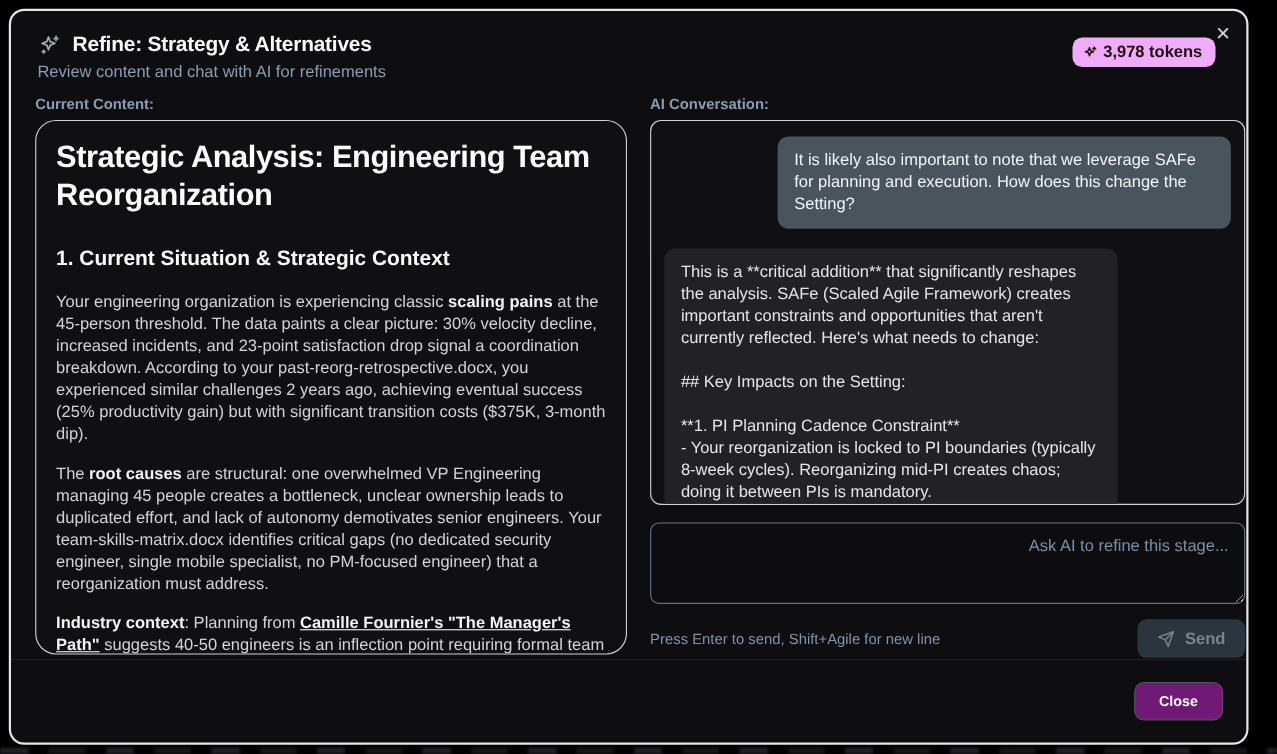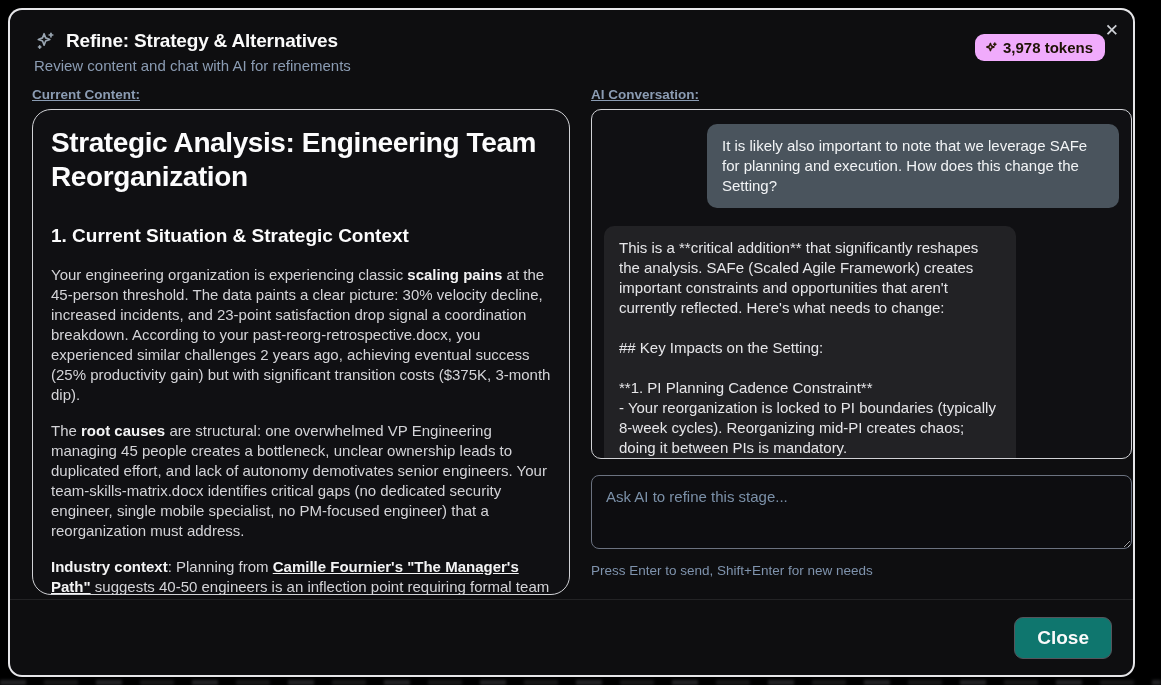--- a/index.html
+++ b/index.html
@@ -20,21 +20,21 @@
            font-size:15px; font-weight:700; padding:5px 12px 5px 9px; border-radius:9px;
            display:flex; align-items:center; gap:5px; }
   .badge svg { width:14px; height:14px; color:#2a1705; }
   .x-close { position:absolute; top:12px; right:14px; font-size:17px; color:#cfd2d7;
              cursor:pointer; line-height:1; font-weight:400; }
 
   
   .main { display:flex; gap:21px; padding:0 23px 0 22px; margin-top:13px; }
   .col-left  { width:538px; flex:0 0 auto; }
   .col-right { width:541px; flex:0 0 auto; display:flex; flex-direction:column; }
-  .col-label { font-size:13.5px; font-weight:700; color:#8b9cb3; margin-bottom:7px;text-decoration:underline; }
+  .col-label { font-size:13.5px; font-weight:700; color:#8b9cb3; margin-bottom:7px; }
 
   .panel { background:#101013; border:1.5px solid #d1d2d6; border-radius:10px; overflow:hidden; }
   .doc-panel { height:486px; padding:16px 18px;border-radius:19px; }
 
   .doc-panel h1 { font-size:28px; line-height:1.23; font-weight:700; color:#fcfcfd;
                   letter-spacing:-0.4px; margin-bottom:30px; }
   .doc-panel h2 { font-size:19px; font-weight:700; color:#fcfcfd; margin-bottom:18px; }
   .doc-panel p  { font-size:15px; line-height:20px; color:#d4d4d8; margin-bottom:16px; }
   .doc-panel p b { color:#f4f4f5; }
   .doc-panel p .u { text-decoration:underline; font-weight:700; color:#f4f4f5; }
@@ -43,35 +43,35 @@
   .chat-panel { height:350px; padding:14px 12px; display:flex; flex-direction:column; }
   .bubble { font-size:15px; line-height:20px; border-radius:10px; padding:12px 15px;
             max-width:80%; }
   .bubble.user { background:#4a545d; color:#f2f4f6; align-self:flex-end; margin-bottom:18px; }
   .bubble.ai   { background:#222225; color:#e6e6e9; align-self:flex-start;
                  white-space:pre-wrap; }
 
   .ask-input { margin-top:16px; width:100%; height:74px; background:#0d0d10;
                border:1.3px solid #6b7280; border-radius:8px; padding:12px 14px;
                font-size:15px; color:#c9d4e0; resize:both;
-               font-family:"Liberation Sans", sans-serif; }
+               font-family:"Liberation Sans", sans-serif;text-align:right; }
   .ask-input::placeholder { color:#7b90a8; }
   .input-row { margin-top:14px; display:flex; align-items:center; justify-content:space-between; }
   .hint { font-size:13.5px; color:#7f93ad; }
   .send-btn { background:#2b353d; border:none; border-radius:8px; padding:9px 18px;
               color:#7b848d; font-size:15px; font-weight:700; display:flex;
               align-items:center; gap:9px; cursor:default; }
   .send-btn svg { width:16px; height:16px; }
 
   
   .footer { margin-top:auto; border-top:1px solid rgba(255,255,255,0.09);
             height:76px; display:flex; align-items:center; justify-content:flex-end;
             padding-right:21px; }
-  .close-btn { background:#0f766e; border:1.3px solid #55555c; border-radius:9px;
-               padding:9px 22px; color:#fafafa; font-size:19px; font-weight:700;
+  .close-btn { background:#701a75; border:1.3px solid #55555c; border-radius:9px;
+               padding:9px 22px; color:#fafafa; font-size:13px; font-weight:700;
                cursor:pointer; font-family:"Liberation Sans", sans-serif; }
 
   
   .under-page { position:absolute; left:0; top:680px; width:1161px; height:5px;
                 background:repeating-linear-gradient(90deg,
                    rgba(160,160,170,0.22) 0 26px, rgba(0,0,0,0) 26px 44px,
                    rgba(160,160,170,0.14) 44px 78px, rgba(0,0,0,0) 78px 96px);
                 filter:blur(1.5px); }
 </style>
 </head>
@@ -125,21 +125,28 @@
 ## Key Impacts on the Setting:
 
 **1. PI Planning Cadence Constraint**
 - Your reorganization is locked to PI boundaries (typically 8-week cycles). Reorganizing mid-PI creates chaos; doing it between PIs is mandatory.
 - This actually **supports the CTO's 3-month timeline**</div>
       </div>
 
       <textarea class="ask-input" placeholder="Ask AI to refine this stage..." style=""></textarea>
 
       <div class="input-row">
-        <div class="hint">Press Enter to send, Shift+Enter for new needs</div>
+        <div class="hint">Press Enter to send, Shift+Agile for new line</div>
+        <button class="send-btn">
+          <svg viewBox="0 0 24 24" fill="none" stroke="currentColor" stroke-width="2" stroke-linecap="round" stroke-linejoin="round">
+            <path d="M22 2 11 13"></path>
+              <path d="M22 2 15 22l-4-9-9-4z"></path>
+          </svg>
+          <span>Send</span>
+        </button>
       </div>
     </div>
 
   </div>
 
   <div class="footer">
     <button class="close-btn">Close</button>
   </div>
 
 </div>

